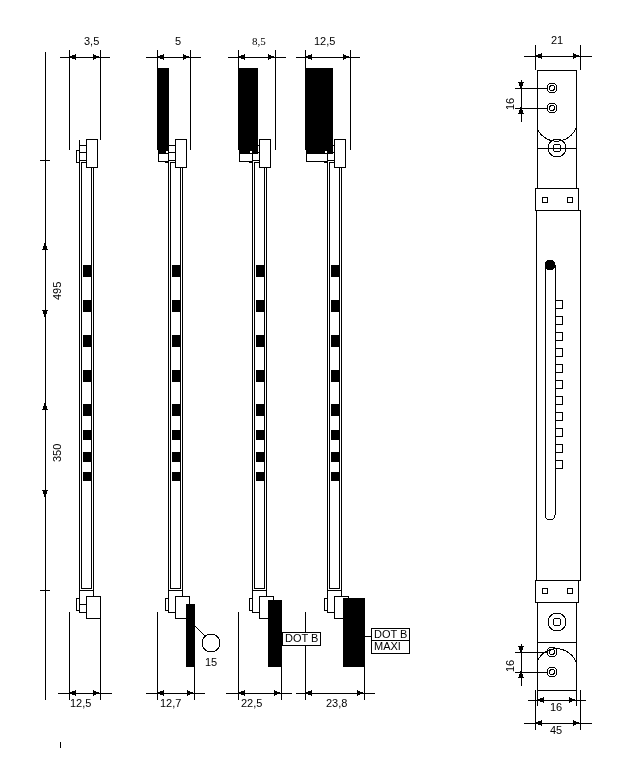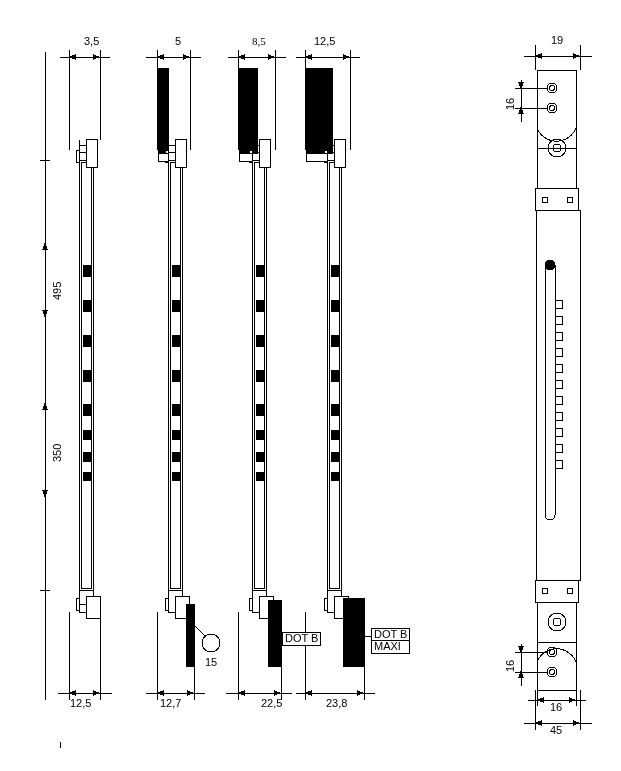--- a/index.html
+++ b/index.html
@@ -315,25 +315,25 @@
       </g>
 
       <line x1="60" y1="742" x2="60" y2="748"></line>
     </g>
   </svg>
 
   <div class="lbl" style="left:84px; top:36px;text-align:right;">3,5</div>
   <div class="lbl" style="left:175px; top:36px;">5</div>
   <div class="lbl" style="left:252px; top:36px;font-family:Liberation Serif, serif;">8,5</div>
   <div class="lbl" style="left:314px; top:36px;">12,5</div>
-  <div class="lbl" style="left:551px; top:35px;">19</div>
+  <div class="lbl" style="left:551px; top:35px;">21</div>
 
   <div class="lbl" style="left:70px; top:698px;">12,5</div>
   <div class="lbl" style="left:160px; top:698px;">12,7</div>
-  <div class="lbl" style="left:261px; top:698px;">22,5</div>
+  <div class="lbl" style="left:241px; top:698px;">22,5</div>
   <div class="lbl" style="left:326px; top:698px;">23,8</div>
   <div class="lbl" style="left:550px; top:702px;">16</div>
   <div class="lbl" style="left:550px; top:725px;">45</div>
 
   <div class="lbl rot" style="left:52px; top:300px;">495</div>
   <div class="lbl rot" style="left:52px; top:462px;">350</div>
 
   <div class="lbl rot" style="left:505px; top:110px;">16</div>
   <div class="lbl rot" style="left:505px; top:672px;">16</div>
 

